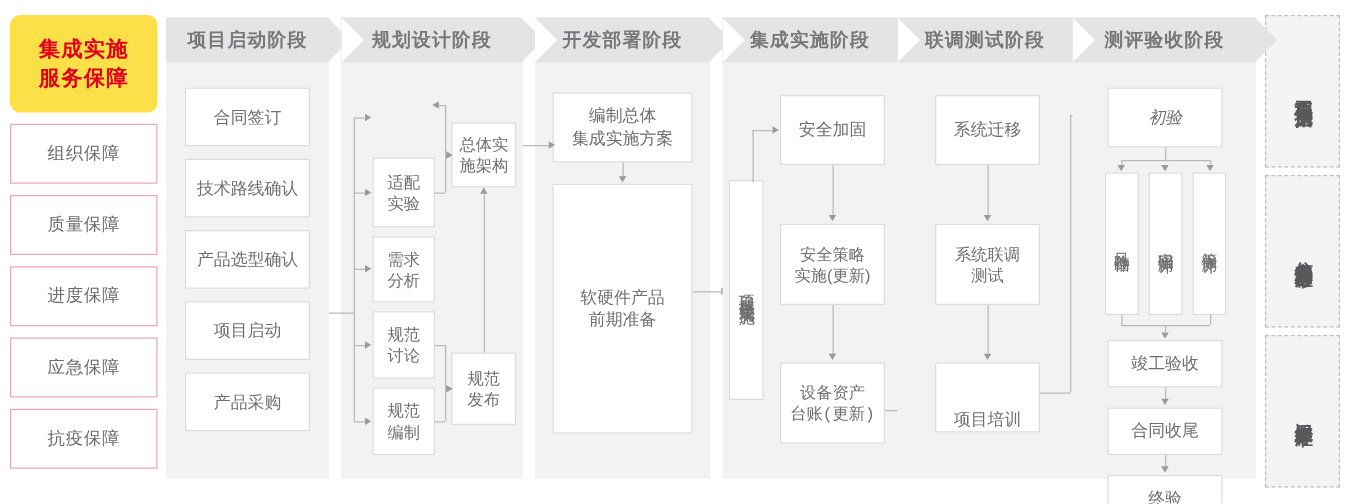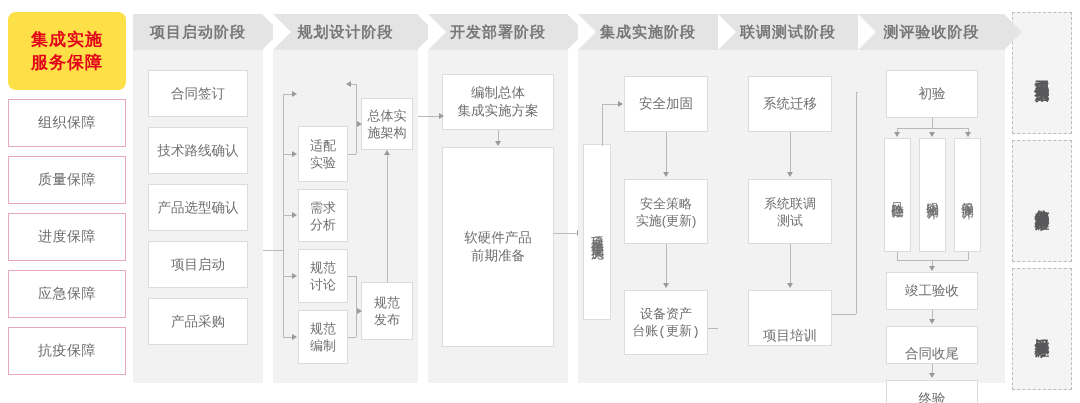--- a/index.html
+++ b/index.html
@@ -278,38 +278,38 @@
   <div class="ln lnh" style="left:856px;top:92px;width:26px;"></div>
   <div class="ar ar-r" style="left:881px;top:88.5px;"></div>
 
   <div class="phase-col" style="left:858px;width:147px;">
     <div class="phase-head">
       <div class="chevnotch"></div>
       <div class="chev"></div>
       <div class="ptxt">测评验收阶段</div>
     </div>
     <div class="colbody">
-      <div class="node" style="left:28px;top:20px;width:92px;height:48px;">
+      <div class="node" style="left:28px;top:20px;width:92px;height:48px;font-style:italic;">
           <span>初验</span>
         </div>
 
       <div class="node vert" style="left:26px;top:88px;width:27px;height:114px;font-size:12.5px;">
           <span>风险评估</span>
         </div>
       <div class="node vert" style="left:61px;top:88px;width:27px;height:114px;font-size:12.5px;">
           <span>密码测评</span>
         </div>
       <div class="node vert" style="left:96px;top:88px;width:27px;height:114px;font-size:12.5px;">
           <span>等保测评</span>
         </div>
 
       <div class="node" style="left:28px;top:222px;width:92px;height:38px;">
           <span>竣工验收</span>
         </div>
-      <div class="node" style="left:28px;top:276px;width:92px;height:38px;align-items:flex-end;">
+      <div class="node" style="left:28px;top:276px;width:92px;height:38px;">
           <span>合同收尾</span>
         </div>
       <div class="node" style="left:28px;top:330px;width:92px;height:38px;">
           <span>终验</span>
         </div>
 
       <div class="ln lnv" style="left:74px;top:68px;height:10px;"></div>
       <div class="ln lnh" style="left:39px;top:78px;width:71px;"></div>
       <div class="ln lnv" style="left:39px;top:78px;height:4px;"></div>
       <div class="ln lnv" style="left:110px;top:78px;height:4px;"></div>

